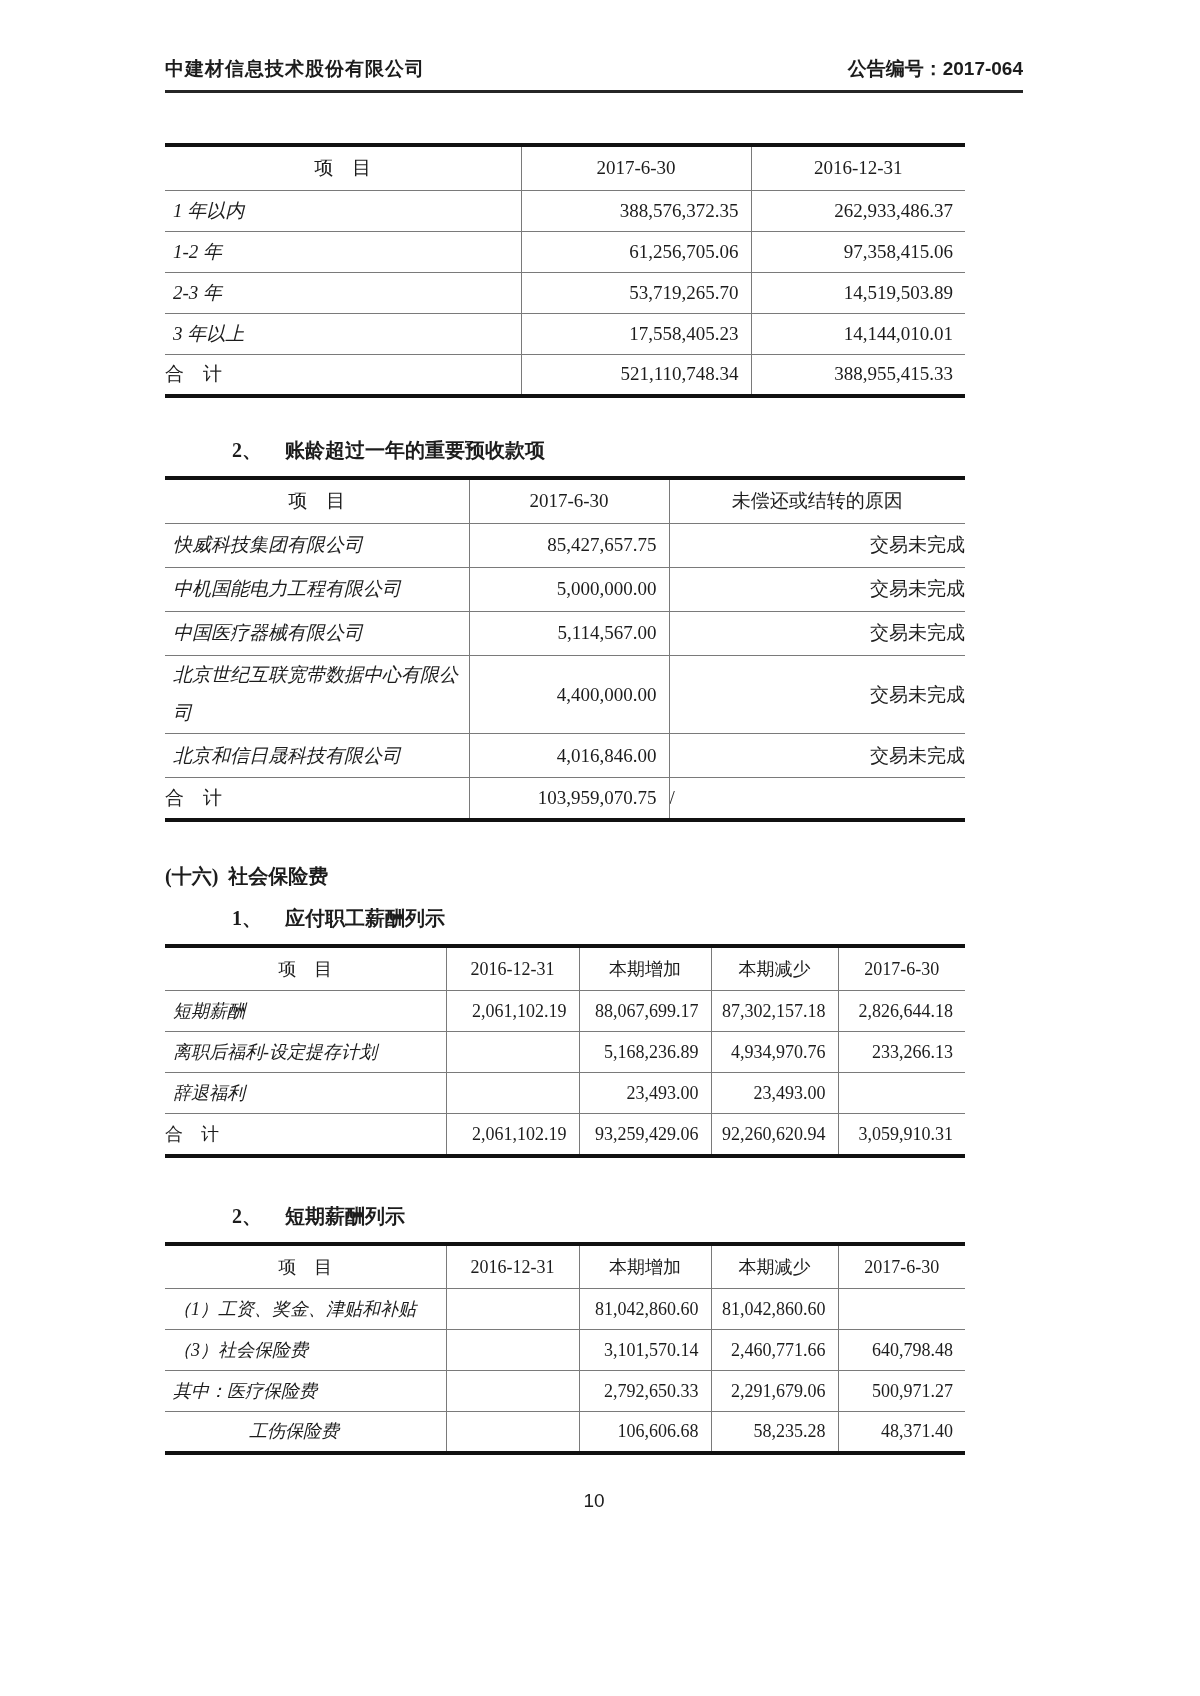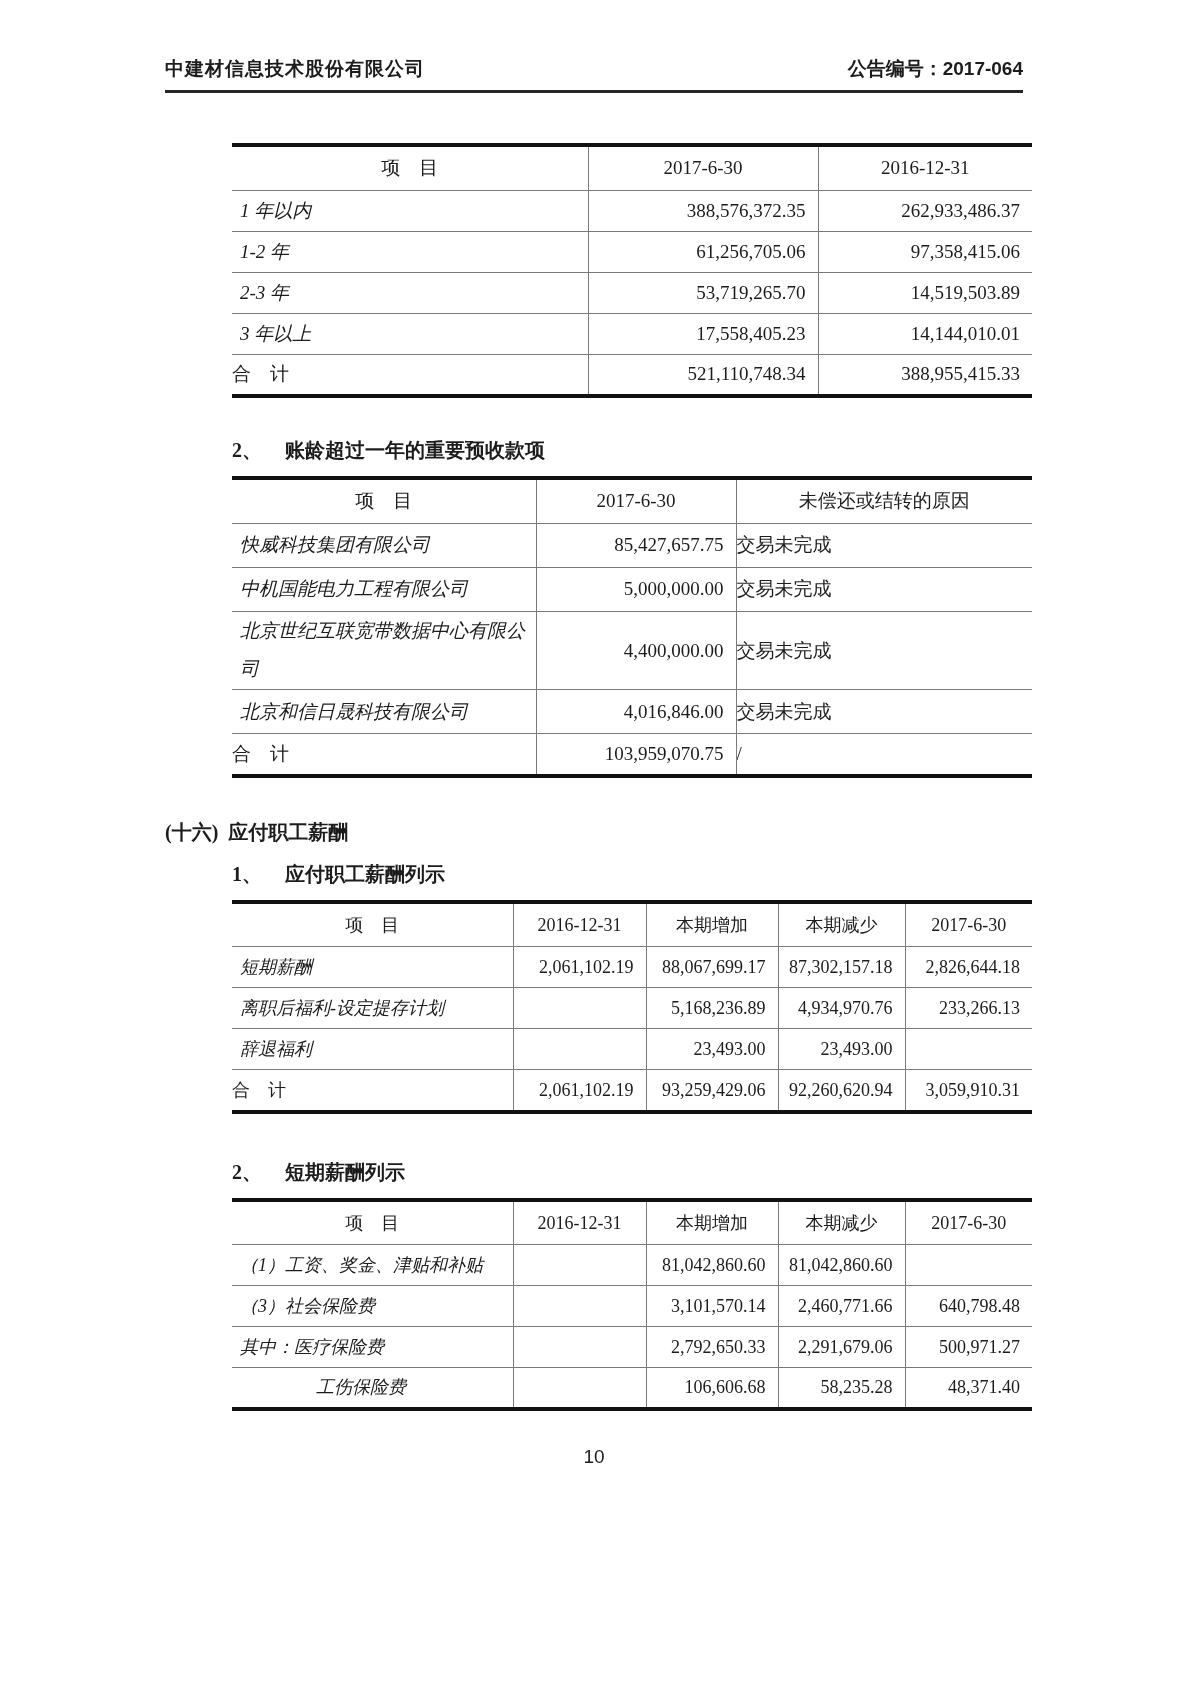--- a/index.html
+++ b/index.html
@@ -38,42 +38,41 @@
   .sec-heading { font-size: 20px; line-height: 28px; font-weight: bold; }
   .sec-heading .h-num { font-family: "Liberation Serif", serif; display: inline-block; }
   .sec-heading .h-title { font-family: "Liberation Sans", sans-serif; }
   .lvl1 { margin-left: 0; }
   .lvl2 { margin-left: 67px; }
   .lvl2 .h-num { width: 53px; }
   .lvl1 .h-num { margin-right: 10px; }
 
   
   table.fin {
-    margin-left: 67px;
     width: 800px;
     border-collapse: collapse;
     table-layout: fixed;
     border-top: 4px solid #111;
     border-bottom: 4px solid #111;
     font-size: 19px;
   }
   table.fin td {
     border-bottom: 1px solid #7a7a7a;
     border-right: 1px solid #7a7a7a;
     vertical-align: middle;
     line-height: 1.35;
     height: 41px;
     overflow: hidden;
   }
   table.fin td:last-child { border-right: none; }
   table.fin tr:last-child td { border-bottom: none; }
   table.fin tr.head td { height: 45px; text-align: center; }
   table.fin .c-item { text-align: left; padding-left: 8px; padding-right: 6px; font-style: italic; }
   table.fin .c-num { text-align: right; padding-right: 12px; }
-  table.fin .c-reason { text-align: left; }
+  table.fin .c-reason { text-align: right; }
   table.fin .c-center { }
   table.fin tr.total td { height: 42px; }
   table.fin tr.tall td { height: 76px; }
   table.fin tr.tall .c-item { line-height: 2.05; }
   table.fin .ind { padding-left: 84px; }
   table.small { font-size: 18px; }
 
   .footer-pagenum {
     text-align: center;
     font-family: "Liberation Sans", sans-serif;
@@ -158,40 +157,45 @@
     <tr style="height:44px">
       <td class="c-item">快威科技集团有限公司</td>
       <td class="c-num">85,427,657.75</td>
       <td class="c-reason">交易未完成</td>
     </tr>
     <tr style="height:44px">
       <td class="c-item">中机国能电力工程有限公司</td>
       <td class="c-num">5,000,000.00</td>
       <td class="c-reason">交易未完成</td>
     </tr>
+    <tr style="height:44px">
+      <td class="c-item">中国医疗器械有限公司</td>
+      <td class="c-num">5,114,567.00</td>
+      <td class="c-reason">交易未完成</td>
+    </tr>
     <tr class="tall">
       <td class="c-item">北京世纪互联宽带数据中心有限公司</td>
       <td class="c-num">4,400,000.00</td>
       <td class="c-reason">交易未完成</td>
     </tr>
     <tr style="height:44px">
       <td class="c-item">北京和信日晟科技有限公司</td>
       <td class="c-num">4,016,846.00</td>
       <td class="c-reason">交易未完成</td>
     </tr>
     <tr class="total">
       <td class="c-center">合　计</td>
       <td class="c-num">103,959,070.75</td>
       <td class="c-center">/</td>
     </tr>
   </tbody>
     </table>
 
   <div class="sec-heading lvl1 mt-sec16">
-    <span class="h-num">(十六)</span><span class="h-title">应付职工薪酬</span>
+    <span class="h-num">(十六)</span><span class="h-title">社会保险费</span>
   </div>
 
   <div class="sec-heading lvl2 mt-sub">
     <span class="h-num">1、</span><span class="h-title">应付职工薪酬列示</span>
   </div>
 
   <table class="fin small mt-tbl">
     <colgroup>
         <col style="width:281px">
         <col style="width:133px">

